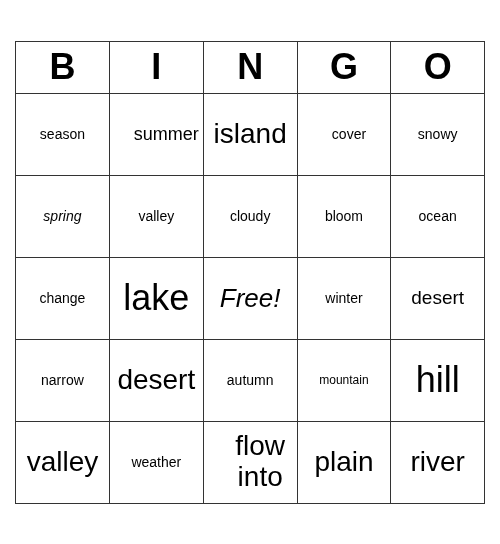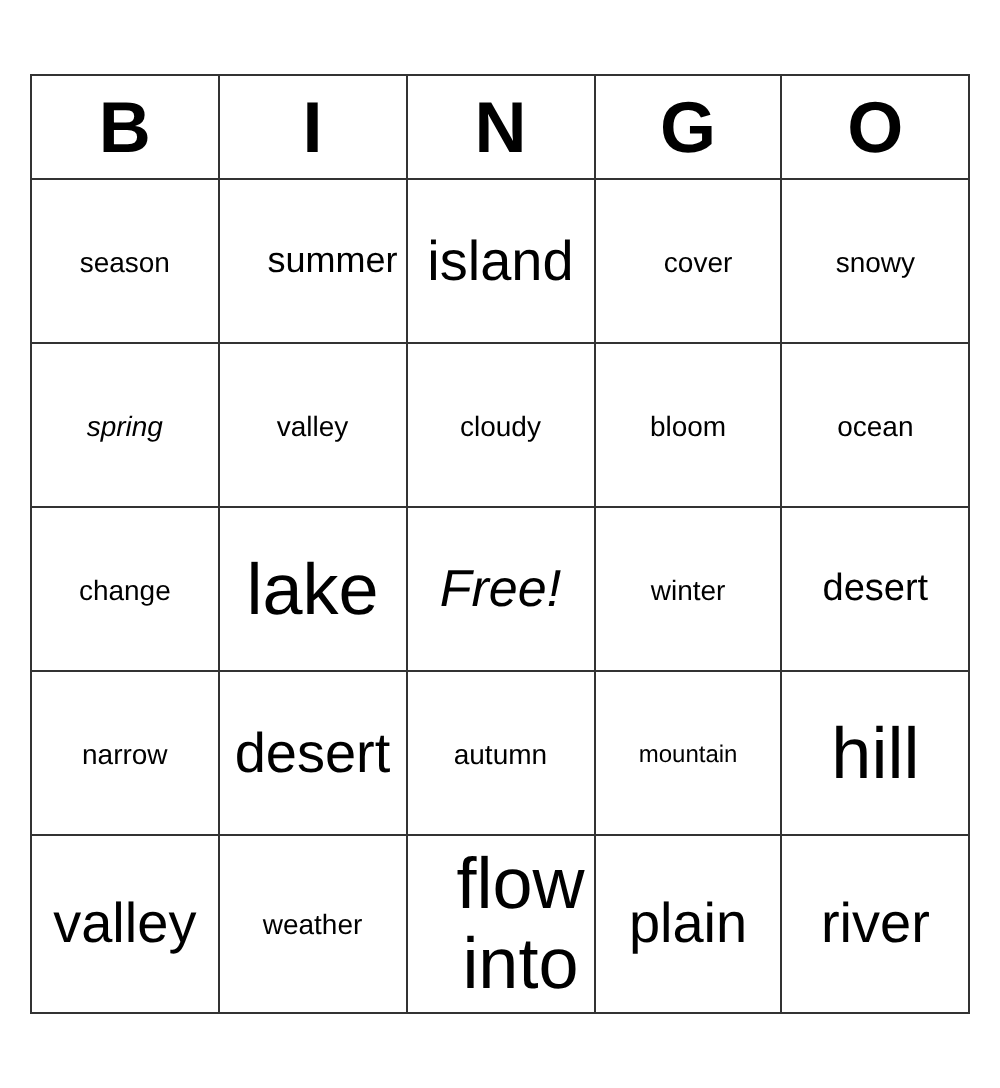--- a/index.html
+++ b/index.html
@@ -82,18 +82,18 @@
       <tr>
         <td style="font-size: 14px;">narrow</td>
         <td style="font-size: 28px;">desert</td>
         <td style="font-size: 14px;">autumn</td>
         <td style="font-size: 12px; margin-left: 12px;">mountain</td>
         <td style="font-size: 36px;">hill</td>
       </tr>
       <tr>
         <td style="font-size: 28px;">valley</td>
         <td style="font-size: 14px;">weather</td>
-        <td style="font-size: 36px; line-height: 1.1; padding-left: 24px;">flow<br>into</td>
+        <td style="font-size: 28px; line-height: 1.1; padding-left: 24px;">flow<br>into</td>
         <td style="font-size: 28px;">plain</td>
         <td style="font-size: 28px;">river</td>
       </tr>
     </tbody>
 </table>
 
 </body></html>

